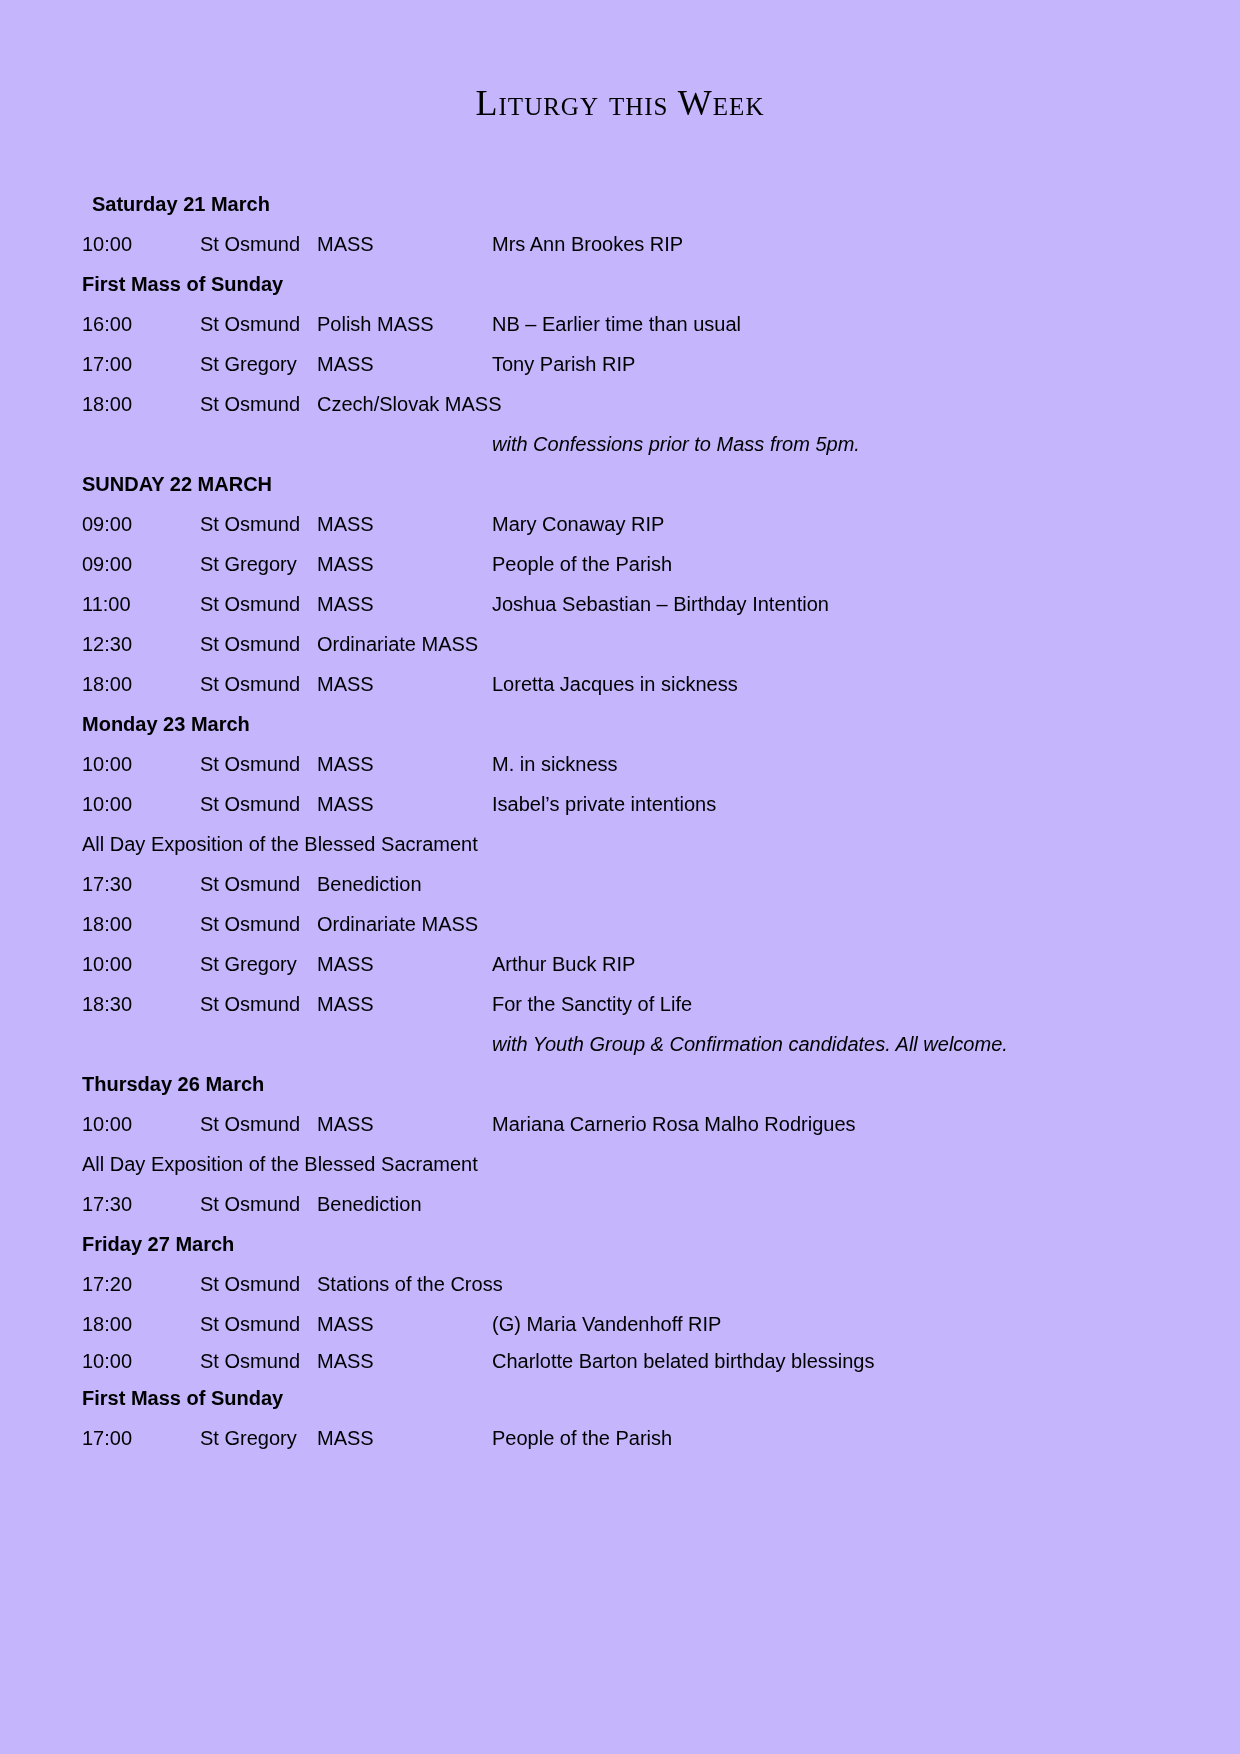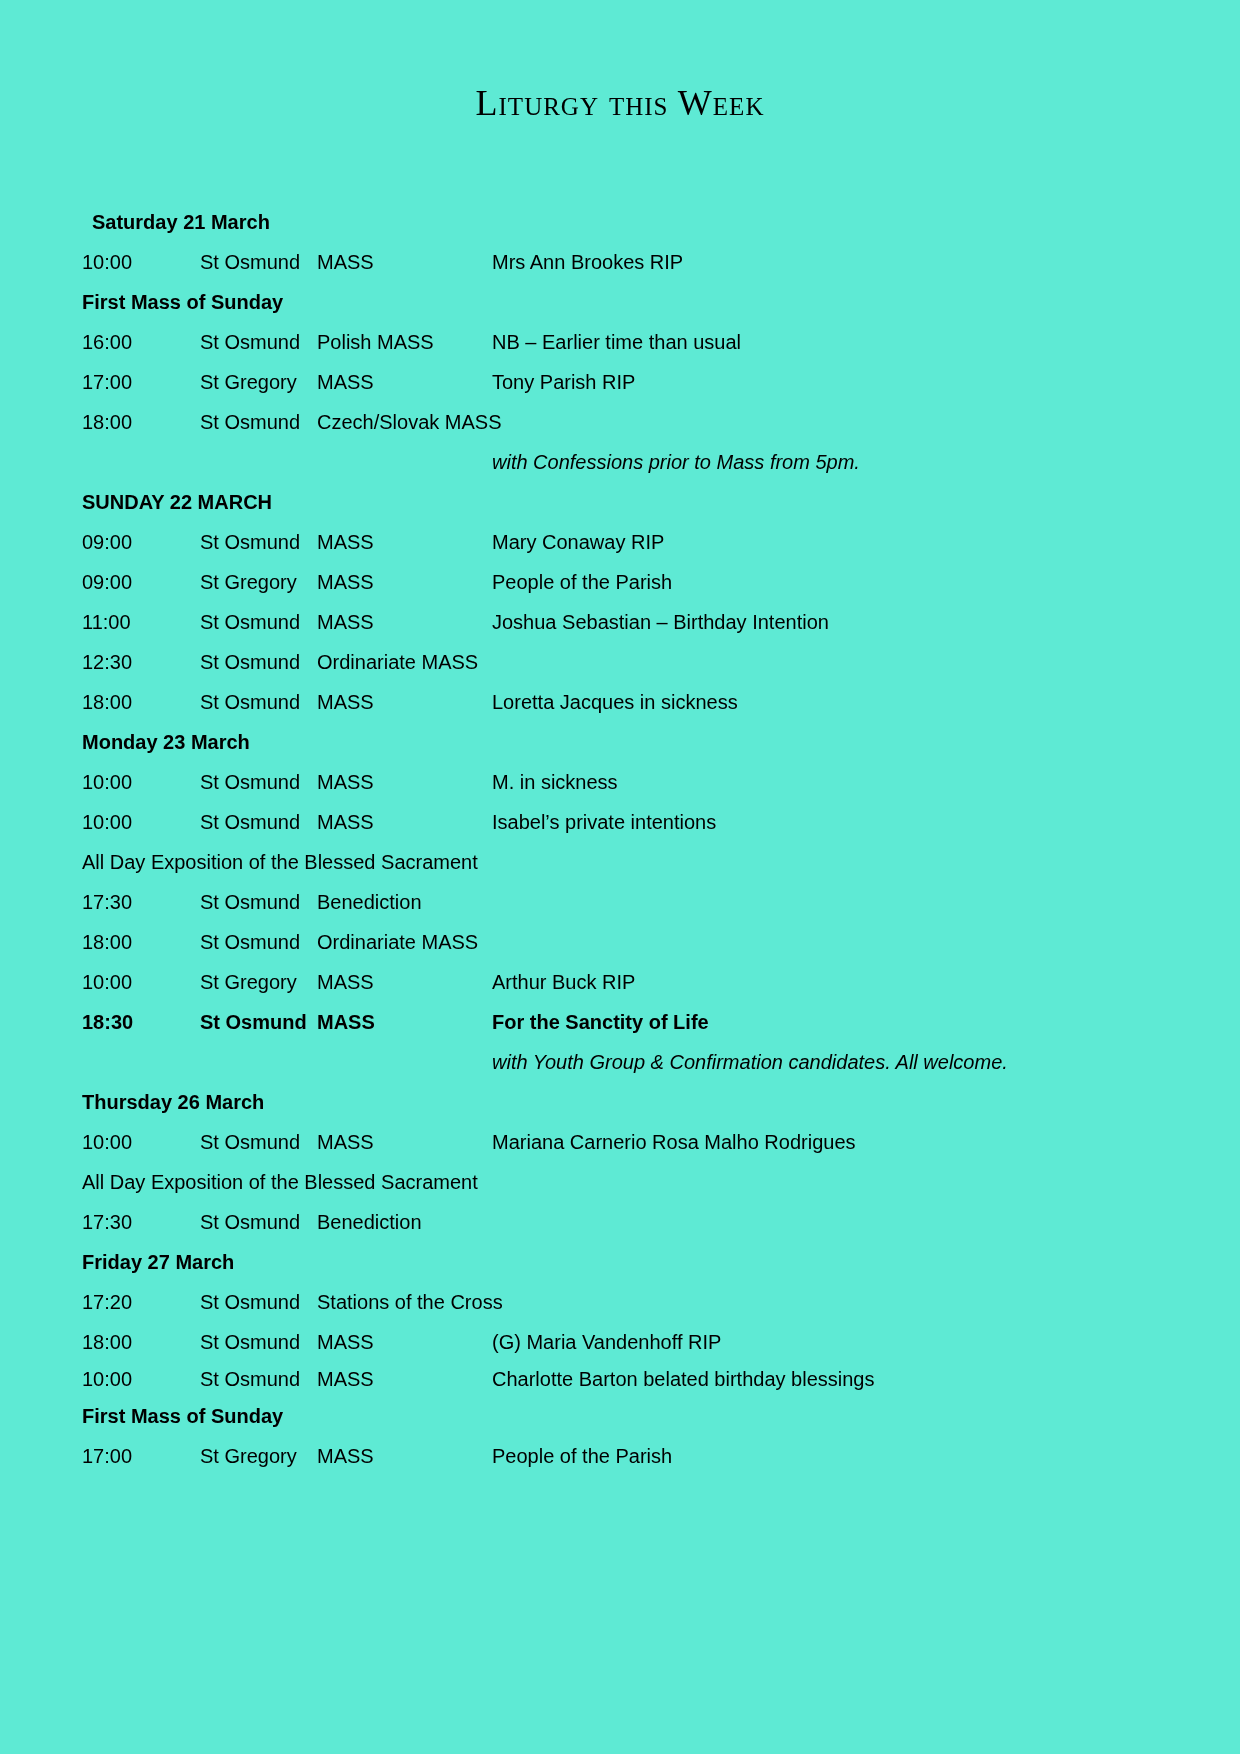--- a/index.html
+++ b/index.html
@@ -1,39 +1,39 @@
 <!DOCTYPE html>
 <html><head>
 <meta charset="utf-8">
 <style>
   html, body { margin: 0; padding: 0; background: #ffffff; }
   .page {
     position: relative;
     width: 1240px;
     height: 1754px;
-    background: #5eead4;
+    background: #c4b5fd;
     color: #000000;
     font-family: "Liberation Sans", sans-serif;
     overflow: hidden;
   }
   .doc-title {
     position: absolute;
     top: 82px;
     left: 0;
     width: 100%;
     text-align: center;
     font-family: "Liberation Serif", serif;
     font-variant: small-caps;
     font-weight: normal;
     font-size: 36px;
     letter-spacing: 1px;
   }
   .schedule {
     position: absolute;
-    top: 202px;
+    top: 184px;
     left: 82px;
     right: 30px;
   }
   .line {
     height: 40px;
     line-height: 40px;
     font-size: 20px;
     white-space: nowrap;
   }
   .line.tight { height: 34px; line-height: 34px; }
@@ -41,21 +41,21 @@
   .line.day.indent { padding-left: 10px; }
   .line.note {
     padding-left: 410px;
     font-style: italic;
   }
   .line.entry {
     display: grid;
     grid-template-columns: 118px 117px 175px 1fr;
   }
   .line.entry > span { min-width: 0; overflow: visible; }
-  .line.entry.bold-row { font-weight: bold; }
+  .line.entry.bold-row { font-weight: normal; }
   .line.entry .c-intention.ib { font-weight: normal; }
 </style>
 </head>
 <body>
 
 <div class="page">
   <div class="doc-title">Liturgy this Week</div>
   <div class="schedule">
       <div class="line day indent">Saturday 21 March</div>
       <div class="line entry">

